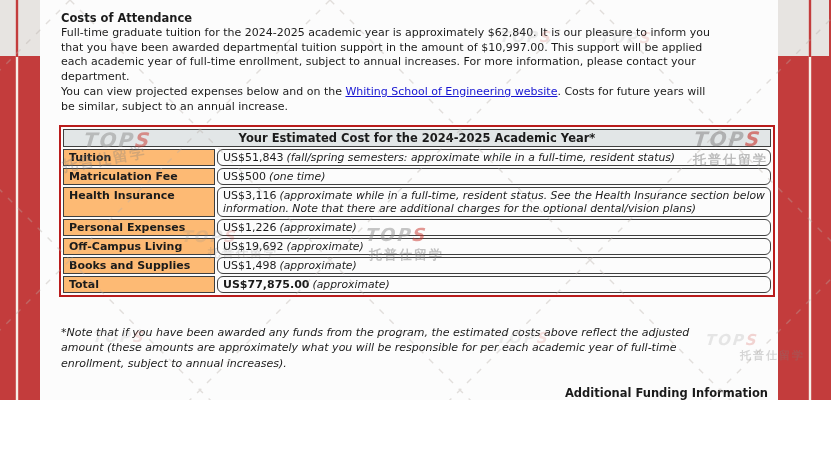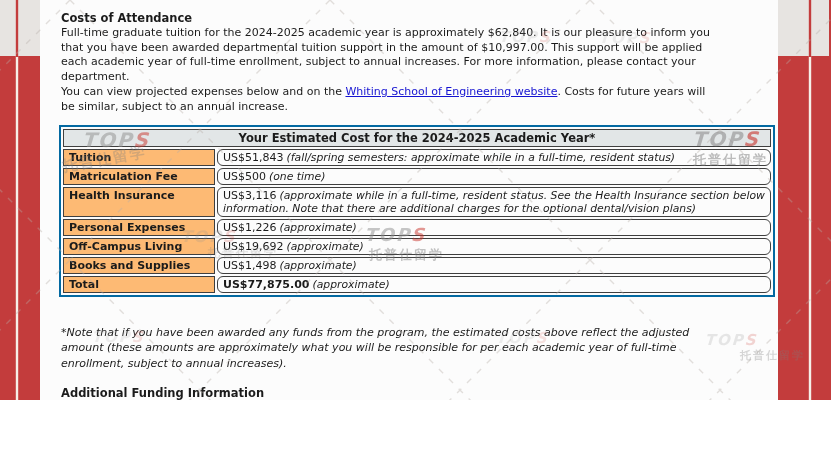--- a/index.html
+++ b/index.html
@@ -16,34 +16,34 @@
     position:absolute;left:40px;top:0;width:738px;height:402px;
     background:#fcfcfc;box-sizing:border-box;
     padding:11px 10px 0 21px;color:#1b1b1b;font-size:11px;z-index:3;
   }
   .doc-title{font-size:11.5px;font-weight:bold;margin:0;line-height:15px;}
   .body-text{margin:0;line-height:14.7px;white-space:pre-line;}
   .body-text2{margin:0;line-height:14.7px;}
   .doc a{color:#1513d1;text-decoration:underline;}
   table.cost{
     border-collapse:separate;border-spacing:2.5px;
-    border:2px solid #0369a1;width:716px;margin:11px 0 0 -2px;
+    border:2px solid #b91c1c;width:716px;margin:11px 0 0 -2px;
     background:#fcfcfc;
   }
   table.cost th{
     background:#e2e6e7;border:1.5px solid #3f3f3f;
     font-size:11.5px;font-weight:bold;text-align:center;padding:1px 4px;
   }
   table.cost td{border:1.5px solid #3f3f3f;padding:1px 5px;font-size:11px;vertical-align:top;}
   td.lbl{background:#fdba74;font-weight:bold;width:140px;}
   td.val{background:#fcfcfc;border-radius:6px;}
   .note{font-style:italic;margin-left:3px;font-size:10.8px;}
   tr.total .amt{font-weight:bold;}
   .footnote{margin:28px 0 0 0;font-style:italic;line-height:15.2px;white-space:pre-line;font-size:11px;}
-  .section-heading{margin:15px 0 0 0;font-size:11.5px;font-weight:bold;}
+  .section-heading{margin:15px 0 0 0;font-size:11.5px;font-weight:bold;text-align:right;}
   .wm-logo{
     position:absolute;font-weight:bold;font-style:italic;letter-spacing:2px;
     color:#8f8f8f;transform:skewX(-6deg);z-index:7;pointer-events:none;white-space:nowrap;
   }
   .wm-logo .s{color:#c9342c;}
   .wm-cn{position:absolute;color:#7d7d7d;font-weight:bold;z-index:7;pointer-events:none;white-space:nowrap;letter-spacing:2px;}
 </style>
 </head>
 <body>
 

